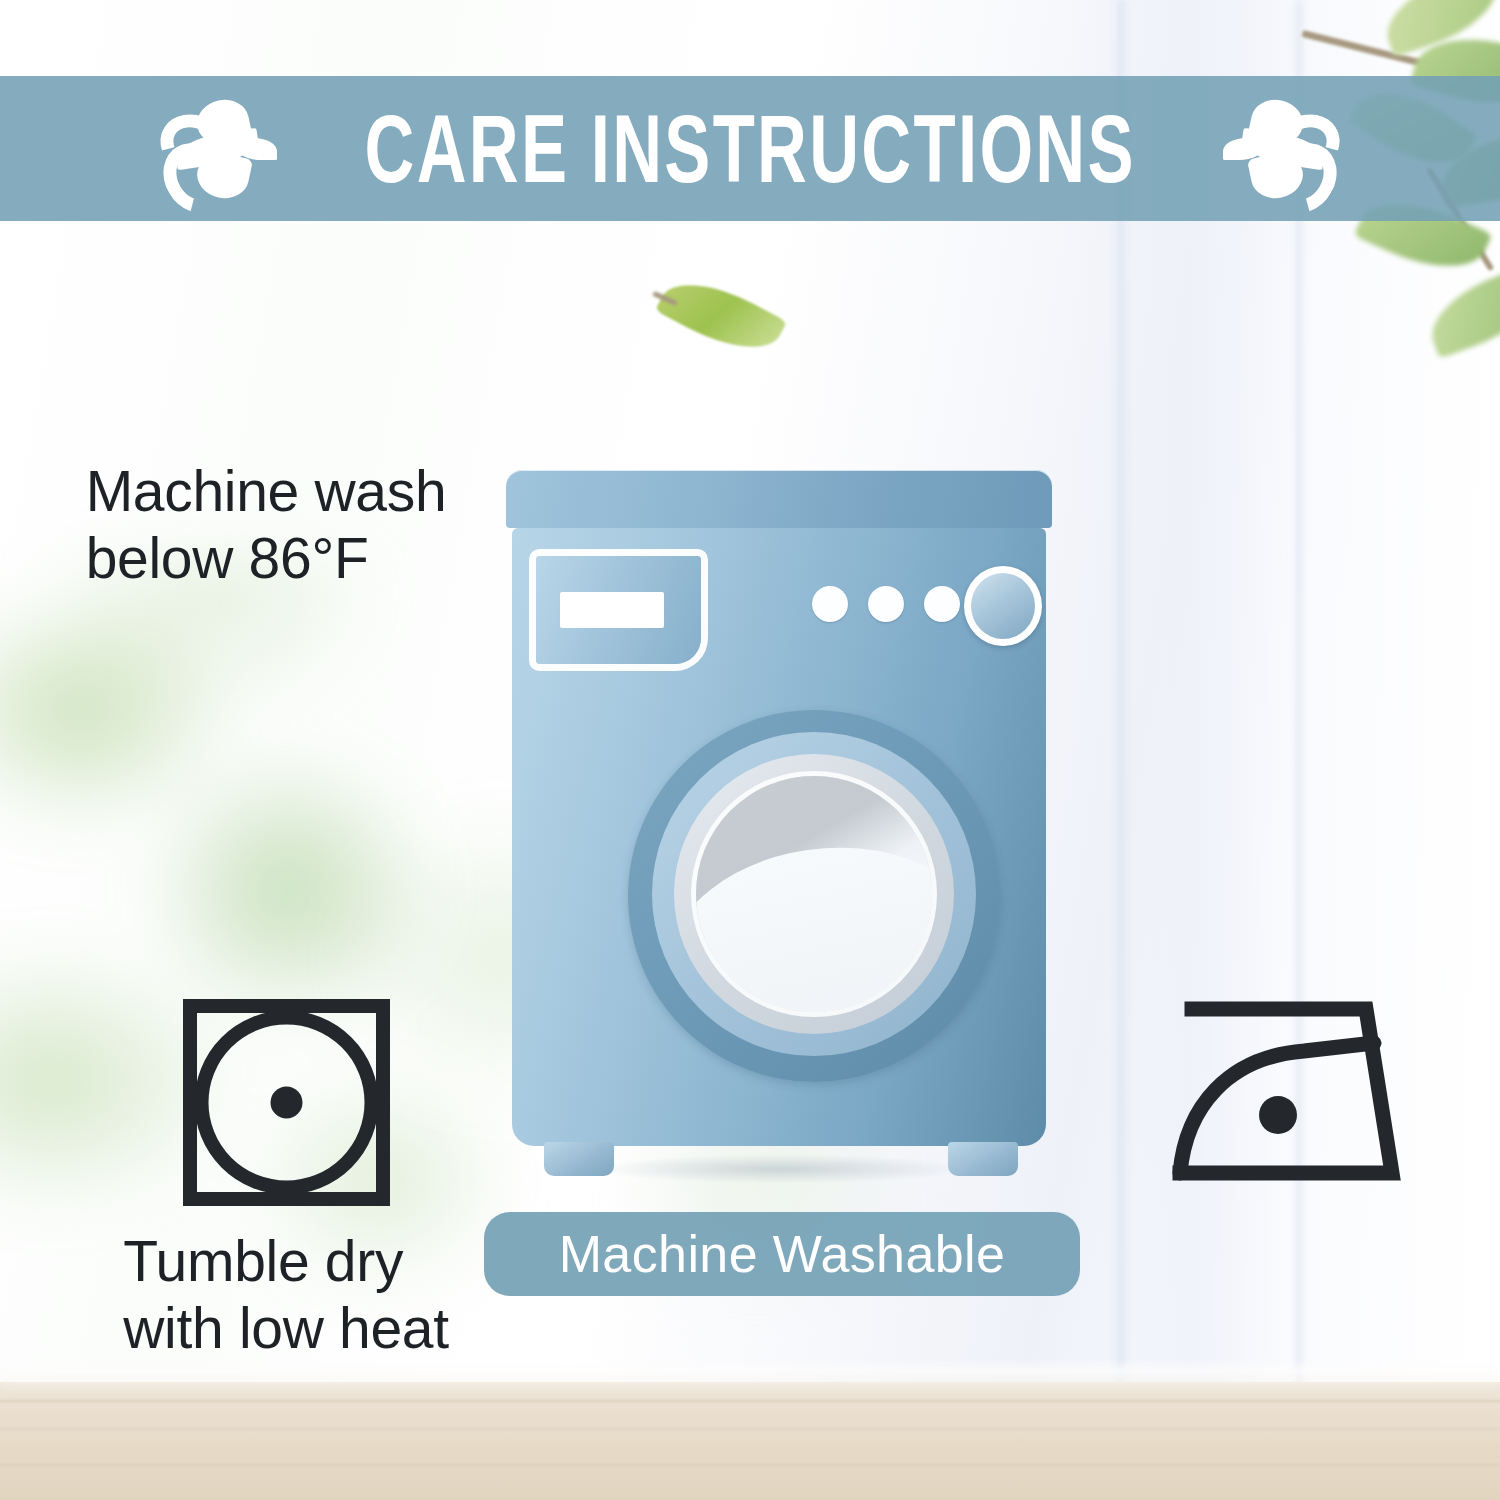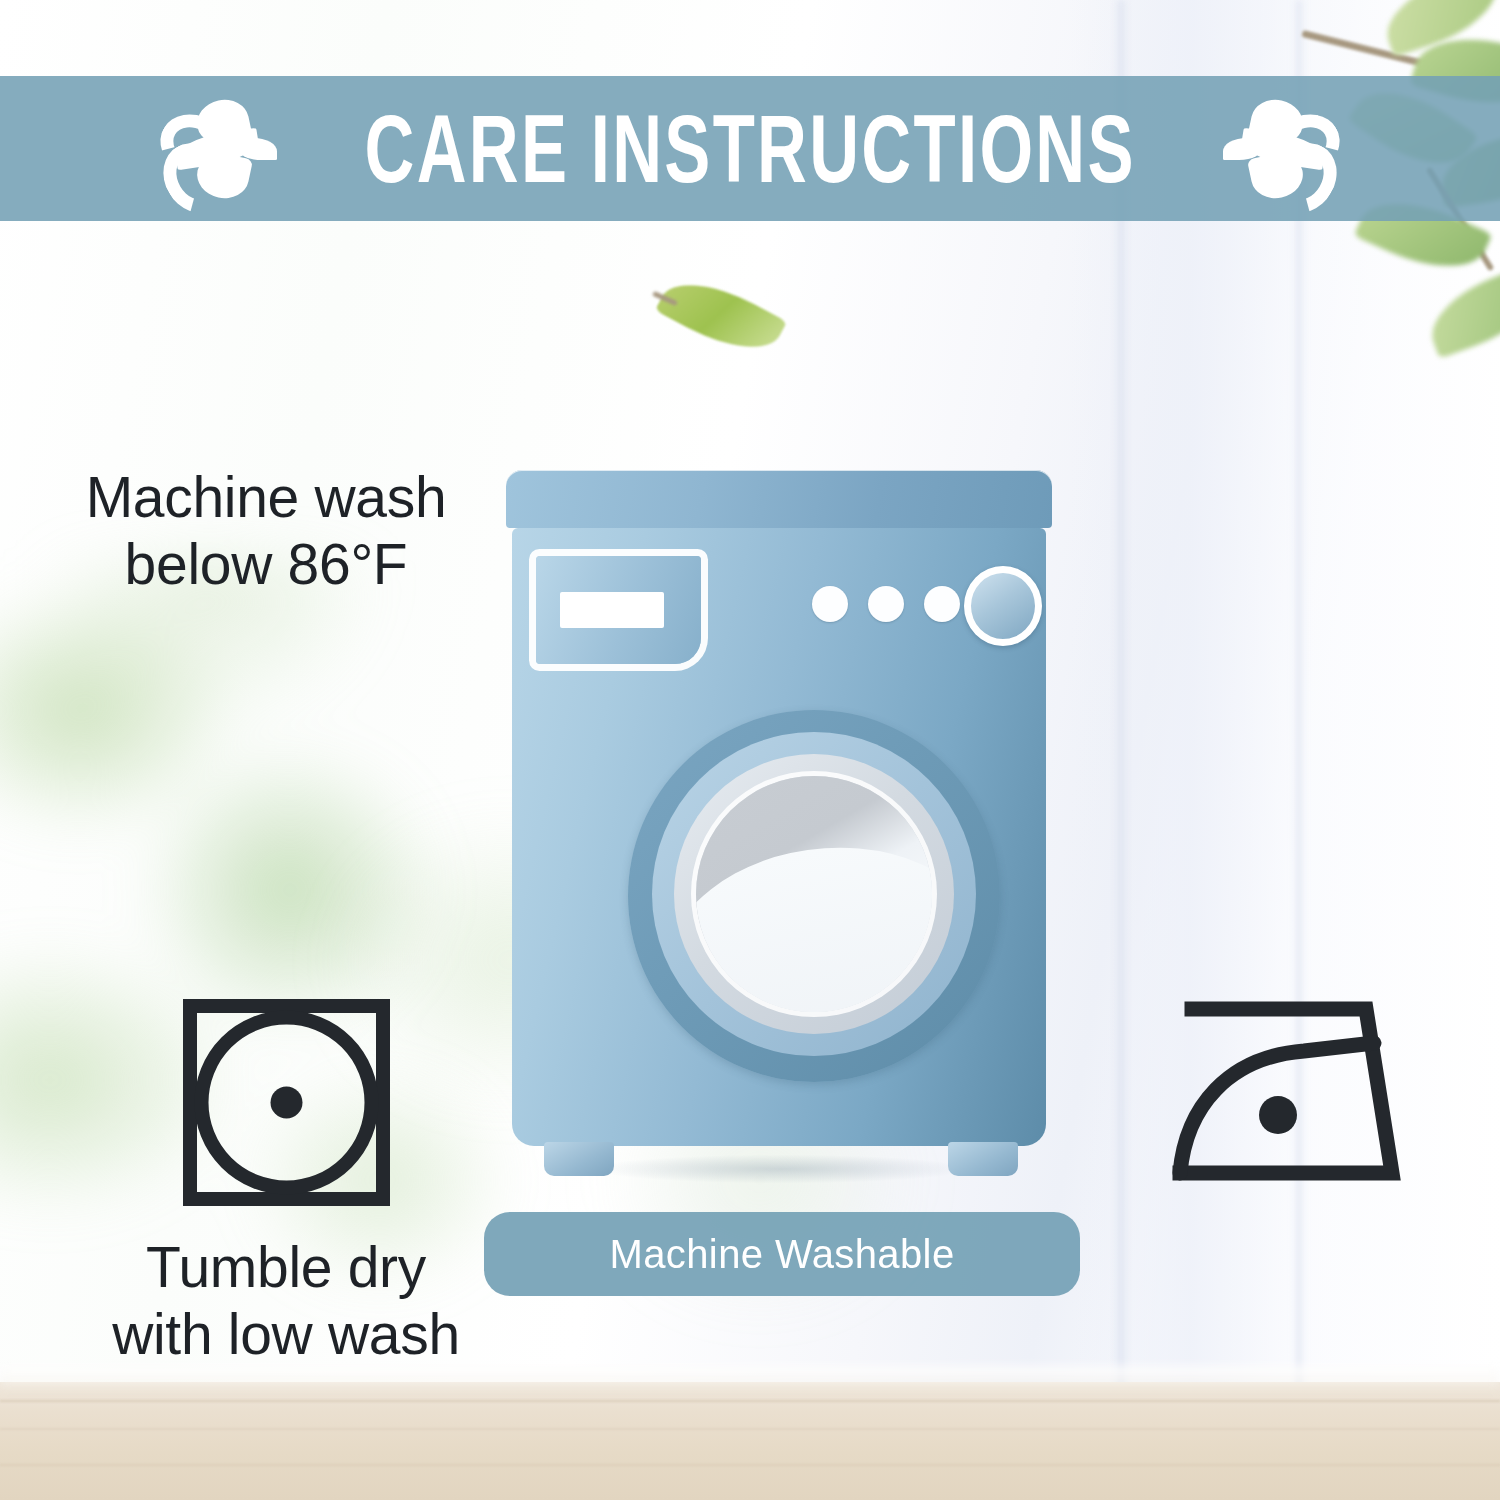--- a/index.html
+++ b/index.html
@@ -103,22 +103,22 @@
   .orn-tip{
     position:absolute;left:86px;top:44px;width:40px;height:22px;
     background:#fff;border-radius:4% 60% 4% 60%;
   }
   .ornament.flip{transform:scaleX(-1);}
 
   
   .cell{position:absolute;display:flex;flex-direction:column;align-items:center;}
   .cell .glyph{position:relative;}
   .cell .caption{
-    margin-top:24px;
-    text-align:center;
+    margin-top:18px;
+    text-align:left;
     color:#1e2227;
     font-size:57px;
     line-height:1.18;
     white-space:pre-line;
     letter-spacing:-0.3px;
   }
 
   .cell-wash{left:56px;top:440px;width:420px;}
   .cell-bleach{left:1046px;top:440px;width:440px;}
   .cell-dry{left:86px;top:995px;width:400px;}
@@ -192,21 +192,21 @@
   .wz-foot.r{left:452px;}
 
   
   .pill{
     position:absolute;left:484px;top:1212px;width:596px;height:84px;
     border-radius:26px;
     background:rgba(116,161,181,.92);
     display:flex;align-items:center;justify-content:center;
   }
   .pill-label{
-    color:#ffffff;font-size:40px;letter-spacing:.4px;white-space:nowrap;
+    color:#ffffff;font-size:52px;letter-spacing:.4px;white-space:nowrap;
   }
 
   svg{display:block;}
 </style>
 </head>
 <body>
 
 <div class="stage">
 
   <div class="bg">
@@ -268,21 +268,21 @@
 
   <div class="cell cell-dry">
     <div class="glyph">
       <svg width="215" height="215" viewBox="0 0 215 215" aria-hidden="true">
         <rect x="11" y="11" width="193" height="193" fill="none" stroke="#24282d" stroke-width="14"></rect>
         <circle cx="107.5" cy="107.5" r="85" fill="none" stroke="#24282d" stroke-width="14"></circle>
         <circle cx="107.5" cy="107.5" r="16" fill="#24282d"></circle>
       </svg>
     </div>
     <div class="caption">Tumble dry
-with low wash</div>
+with low heat</div>
   </div>
 
   <div class="cell cell-iron">
     <div class="glyph">
       <svg width="260" height="200" viewBox="0 0 260 200" aria-hidden="true">
         <path d="M28 178 L240 178 L214 14 L40 14" fill="none" stroke="#24282d" stroke-width="15" stroke-linejoin="miter" stroke-linecap="square"></path>
         <path d="M28 178 C34 112 76 62 152 56 L222 48" fill="none" stroke="#24282d" stroke-width="15" stroke-linecap="round"></path>
         <circle cx="126" cy="120" r="19" fill="#24282d"></circle>
       </svg>
     </div>

